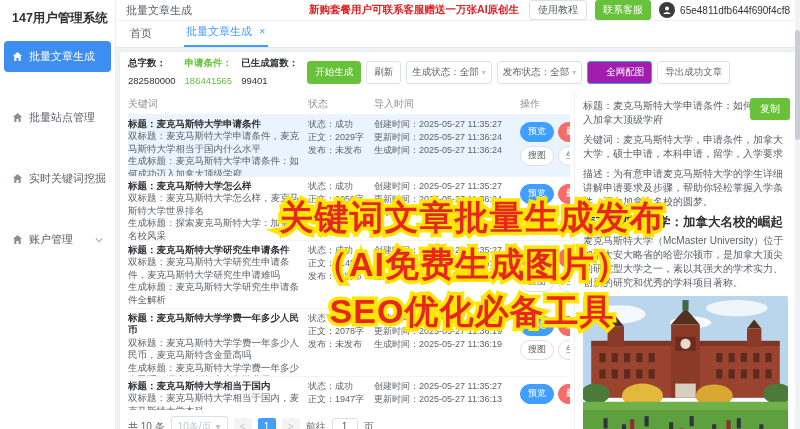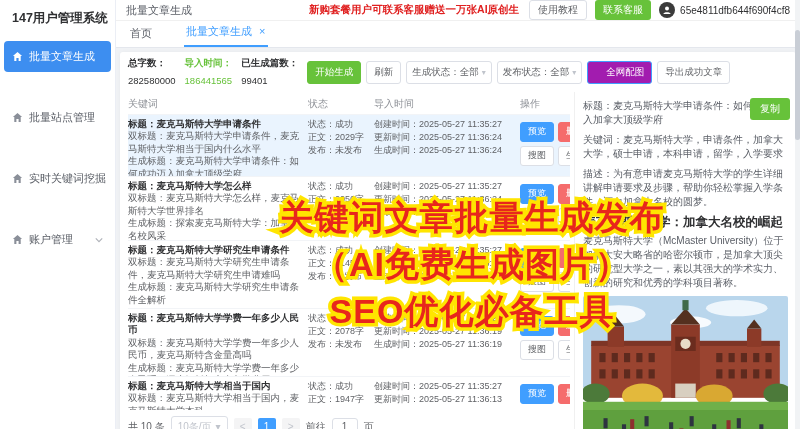--- a/index.html
+++ b/index.html
@@ -57,21 +57,21 @@
   .c-op { flex:1; padding-left:4px; }
   .trow { display:flex; border-top:1px solid #f2f4f7; padding:3px 0 2px 0; overflow:hidden; }
   .trow.hl { background:#eaf4fe; }
   .r1 { height:62px; } .r2 { height:64px; } .r3 { height:68px; } .r4 { height:68px; } .r5 { height:34px; }
   .kline { font-size:9.5px; line-height:12.5px; color:#606266; }
   .kline.bold { color:#303133; font-weight:bold; }
   .lb { color:#606266; }
   .kline.bold .lb { color:#303133; }
   .stline, .tmline { font-size:9px; line-height:13px; white-space:nowrap; color:#606266; }
   .ops { display:grid; grid-template-columns:auto auto; gap:4px 4px; align-content:start; justify-content:start; padding-top:4px; }
-  .obtn { font-size:9px; padding:2.5px 7px; border-radius:3px; border:1px solid #dcdfe6; background:#fff; color:#606266; cursor:pointer; white-space:nowrap;text-align:right; }
+  .obtn { font-size:9px; padding:2.5px 7px; border-radius:10px; border:1px solid #dcdfe6; background:#fff; color:#606266; cursor:pointer; white-space:nowrap;text-align:right; }
   .obtn.blue { background:#409eff; border-color:#409eff; color:#fff; }
   .obtn.red { background:#f56c6c; border-color:#f56c6c; color:#fff; }
 
   
   .pager { display:flex; align-items:center; gap:6px; font-size:10px; color:#606266; padding:6px 0 4px 0; }
   .psel { border:1px solid #dcdfe6; border-radius:3px; padding:3px 6px; color:#c0c4cc; display:flex; gap:4px; align-items:center; background:#fff; }
   .pbtn { width:18px; height:18px; display:flex; align-items:center; justify-content:center; background:#f4f4f5; color:#c0c4cc; border-radius:2px; cursor:pointer; font-size:10px; }
   .pbtn.cur { background:#409eff; color:#fff; }
   .ginput { width:26px; height:18px; border:1px solid #dcdfe6; border-radius:3px; text-align:center; font-size:10px; color:#606266; }
 
@@ -156,21 +156,21 @@
 
     <div class="content">
       <div class="card">
 
         <div class="toolbar">
           <div class="stat">
             <span class="sl">总字数：</span>
             <span class="sv">282580000</span>
           </div>
           <div class="stat green">
-            <span class="sl">导入时间：</span>
+            <span class="sl">申请条件：</span>
             <span class="sv">186441565</span>
           </div>
           <div class="stat">
             <span class="sl">已生成篇数：</span>
             <span class="sv">99401</span>
           </div>
           <button class="tbtn green">开始生成</button>
           <button class="tbtn">刷新</button>
           <div class="sel">
             <span>生成状态：全部</span>

